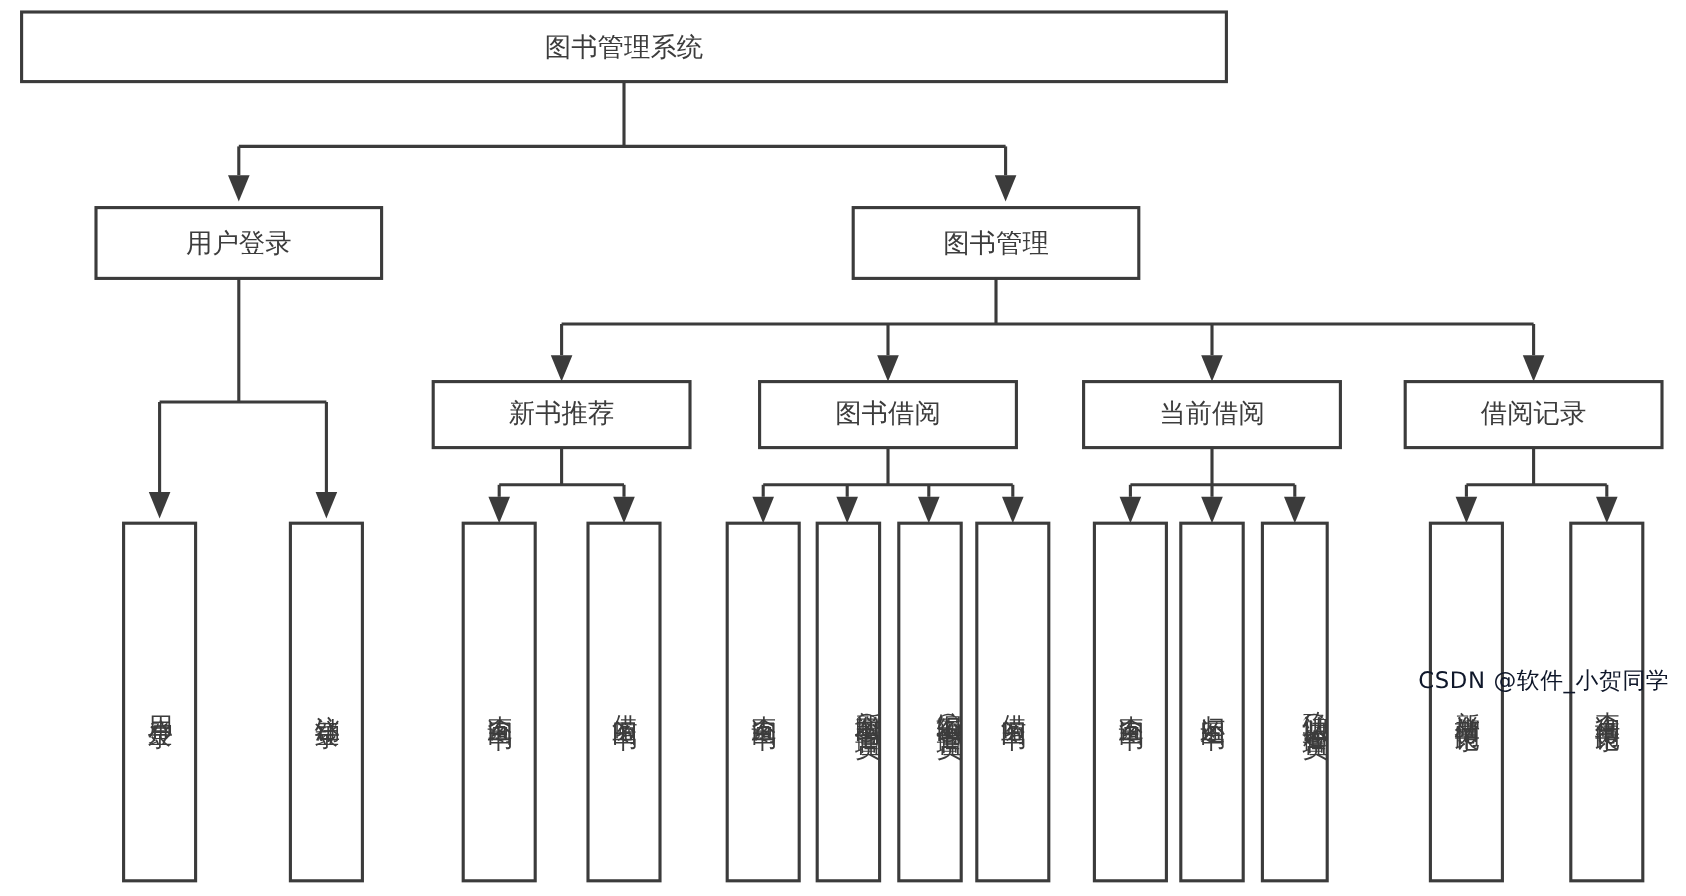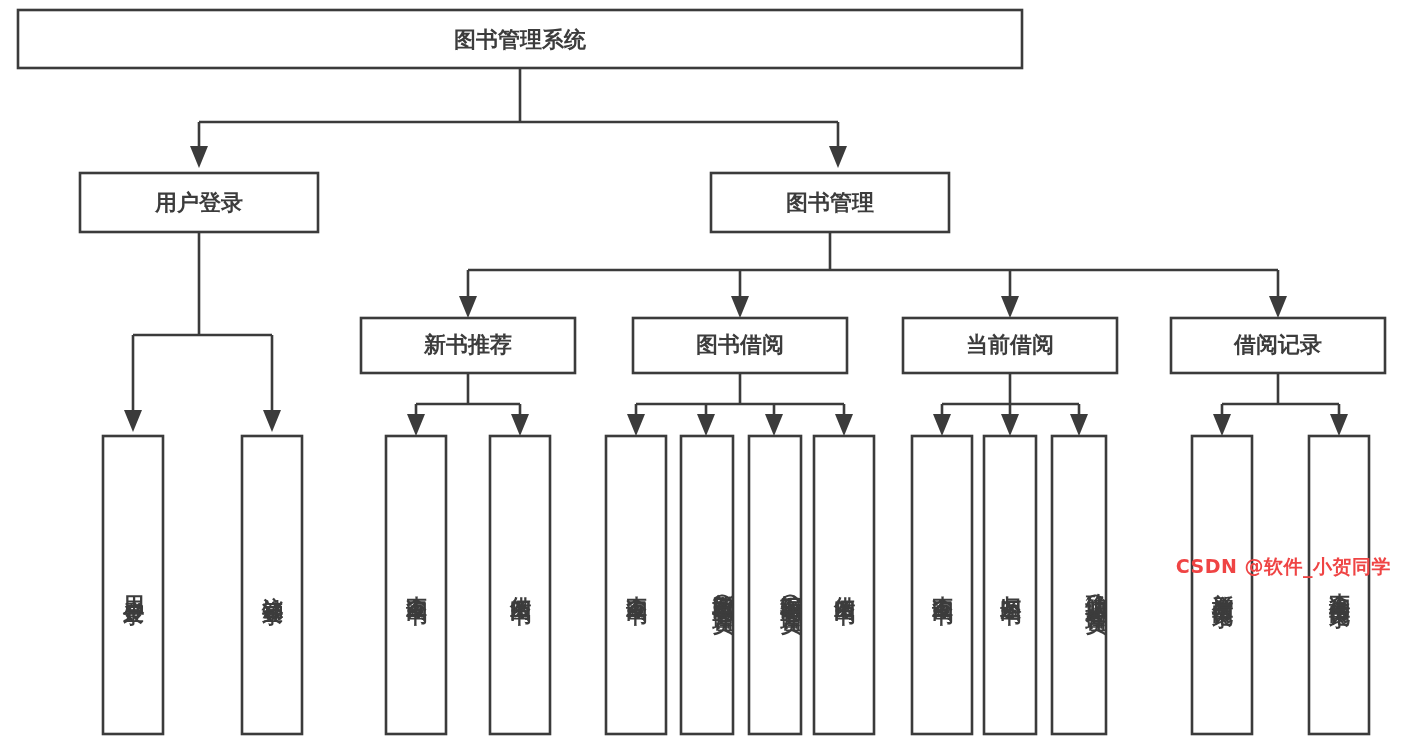--- a/index.html
+++ b/index.html
@@ -12,21 +12,20 @@
     height: 747px;
     font-family: "Liberation Sans", "DejaVu Sans", sans-serif;
     overflow: hidden;
     position: relative;
   }
   #diagram-root {
     position: relative;
     width: 1405px;
     height: 586px;
     background: #ffffff;
-    font-weight: bold;
   }
   svg.diagram-canvas {
     position: absolute;
     left: 0;
     top: 0;
     width: 1405px;
     height: 747px;
     display: block;
   }
   .node-box {
@@ -68,21 +67,21 @@
     justify-content: center;
     pointer-events: none;
   }
   .label-vertical.mid-anchor {
     align-items: center;
   }
   .watermark {
     position: absolute;
     right: 14px;
     bottom: 6px;
-    color: #ef4444;
+    color: #0f172a;
     font-family: "DejaVu Sans", "Liberation Sans", sans-serif;
     font-size: 19px;
     letter-spacing: 0.5px;
     white-space: nowrap;
   }
 </style>
 </head>
 <body>
 
 <div id="diagram-root">

